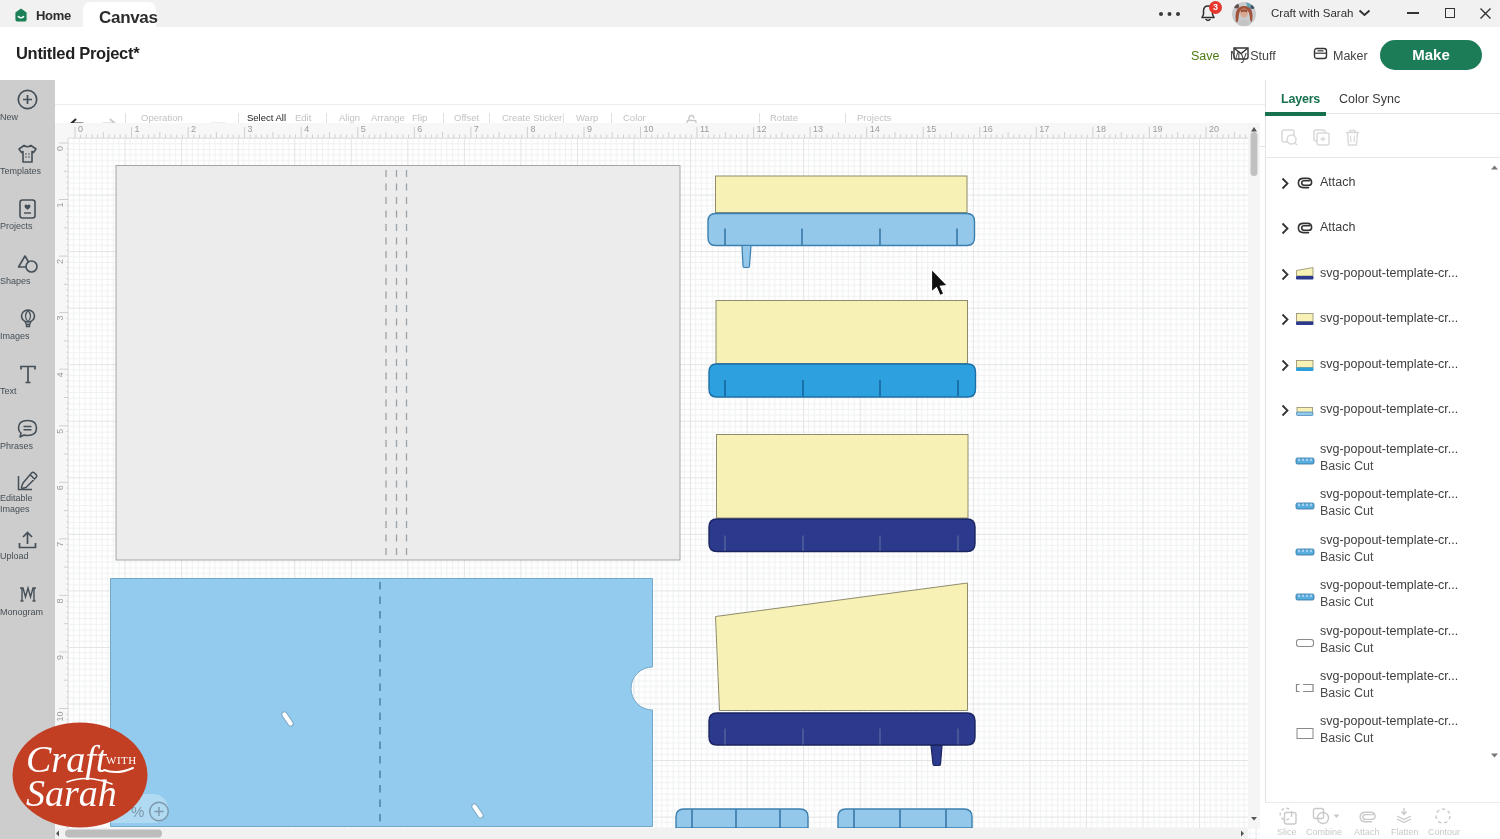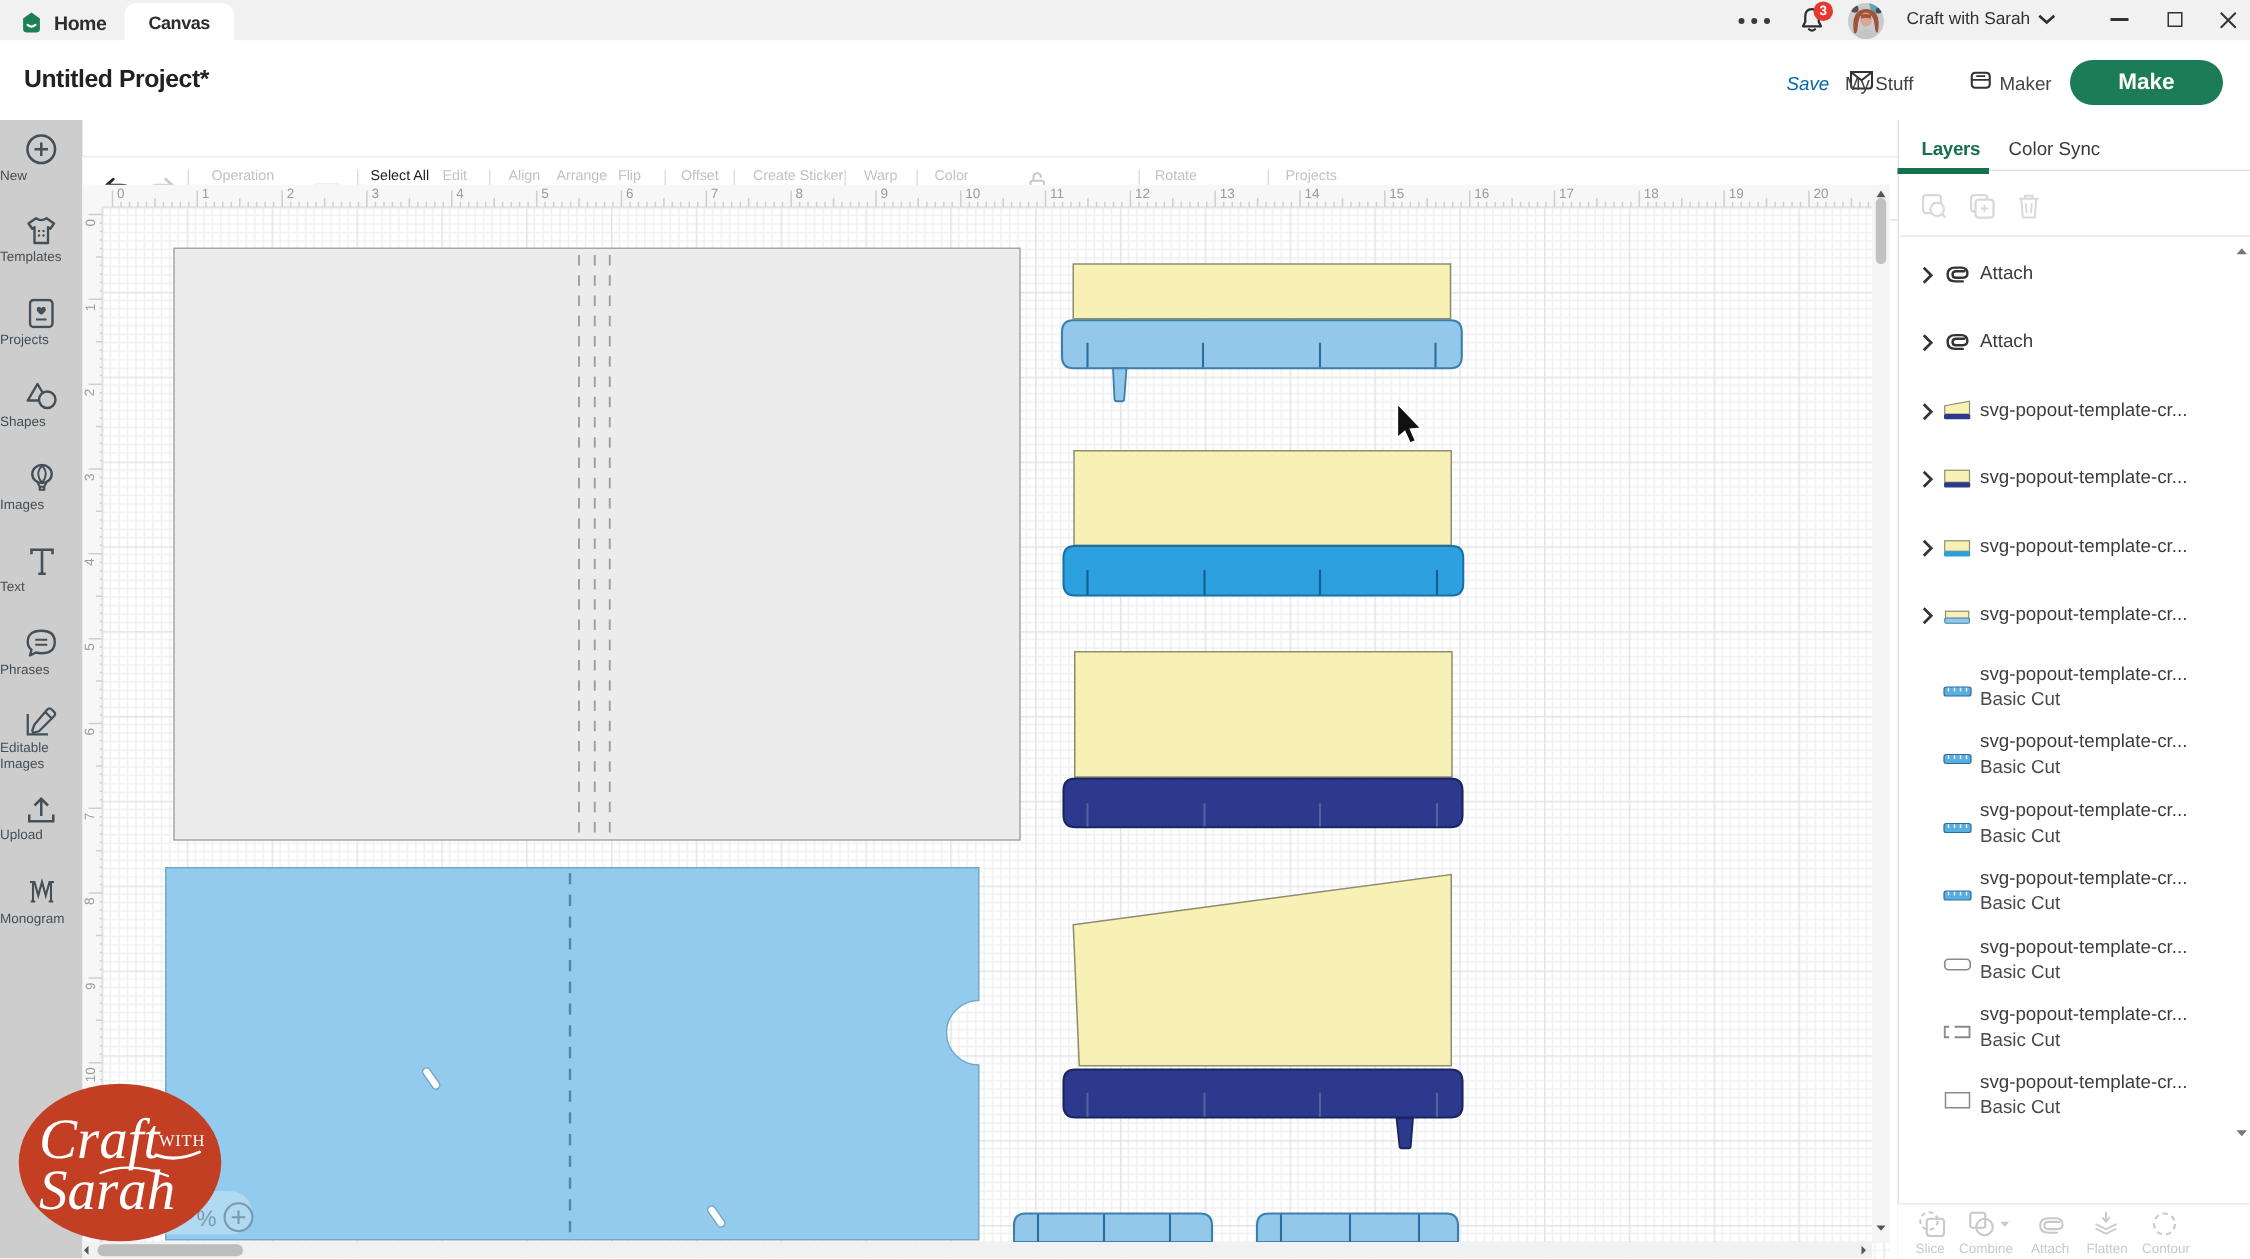--- a/index.html
+++ b/index.html
@@ -16,21 +16,21 @@
 
 <div class="abs" style="left:83px;top:2px;width:73px;height:25px;background:#fff;border-radius:8px 8px 0 0;"></div>
 
 <svg class="abs" style="left:15px;top:8px;" width="12" height="14" viewBox="0 0 12 14">
   <path d="M6 0.4 L11.6 4.4 L11.6 11.4 Q11.6 13.6 9.4 13.6 L2.6 13.6 Q0.4 13.6 0.4 11.4 L0.4 4.4 Z" fill="#1b7f57"></path>
   <path d="M3.4 8.6 Q6 10.8 8.6 8.6" stroke="#fff" stroke-width="1.5" fill="none" stroke-linecap="round"></path>
 </svg>
 
 <div class="abs" style="left:36px;top:8px;font-size:13px;font-weight:700;color:#2d2d2d;letter-spacing:-0.3px;">Home</div>
 
-<div class="abs" style="left:99px;top:8px;font-size:12px;font-weight:700;color:#2d2d2d;letter-spacing:-0.3px;">Canvas</div>
+<div class="abs" style="left:99px;top:8px;font-size:17px;font-weight:700;color:#2d2d2d;letter-spacing:-0.3px;">Canvas</div>
 
 <svg class="abs" style="left:1157px;top:6px;" width="26" height="16" viewBox="0 0 26 16">
       <circle cx="4" cy="8" r="2" fill="#3a3a3a"></circle>
       <circle cx="12.5" cy="8" r="2" fill="#3a3a3a"></circle>
       <circle cx="21" cy="8" r="2" fill="#3a3a3a"></circle>
     </svg>
 
 <svg class="abs" style="left:1199px;top:4px;" width="18" height="19" viewBox="0 0 18 19">
   <path d="M9 2 Q13.5 2 13.5 7 L13.5 10.5 L15 13.5 L3 13.5 L4.5 10.5 L4.5 7 Q4.5 2 9 2 Z" fill="none" stroke="#2f2f2f" stroke-width="1.5" stroke-linejoin="round"></path>
   <path d="M7 15.5 Q9 17.3 11 15.5" stroke="#2f2f2f" stroke-width="1.5" fill="none" stroke-linecap="round"></path>
@@ -67,21 +67,21 @@
 <div class="abs" style="left:1445px;top:8px;width:10px;height:10px;border:1.4px solid #333;"></div>
 
 <svg class="abs" style="left:1480px;top:8px;" width="11" height="11" viewBox="0 0 11 11">
       <path d="M0.5 0.5 L10.5 10.5 M10.5 0.5 L0.5 10.5" stroke="#333" stroke-width="1.4"></path>
     </svg>
 
 <div class="abs" style="left:0;top:27px;width:1500px;height:53px;background:#fff;"></div>
 
 <div class="abs" style="left:16px;top:44px;font-size:16.5px;font-weight:700;color:#222;letter-spacing:-0.3px;">Untitled Project*</div>
 
-<div class="abs" style="left:1191px;top:49px;font-size:12.5px;color:#0369a1;font-style:italic;">Save</div>
+<div class="abs" style="left:1191px;top:49px;font-size:12.5px;color:#4d7c0f;">Save</div>
 
 <svg class="abs" style="left:1233px;top:47px;" width="16" height="13" viewBox="0 0 16 13">
   <path d="M1 1 L15 1 L15 10 Q15 12 13 12 L3 12 Q1 12 1 10 Z" fill="none" stroke="#333" stroke-width="1.4"></path>
   <path d="M1.5 1.5 L8 6.5 L14.5 1.5" fill="none" stroke="#333" stroke-width="1.4"></path>
 </svg>
 
 <div class="abs" style="left:1230px;top:49px;font-size:12.5px;color:#444;">My Stuff</div>
 
 <svg class="abs" style="left:1313px;top:47px;" width="15" height="13" viewBox="0 0 15 13">
   <path d="M1.5 4 Q1.5 1.5 4 1.5 L11 1.5 Q13.5 1.5 13.5 4 L13.5 9 Q13.5 11.5 11 11.5 L4 11.5 Q1.5 11.5 1.5 9 Z" fill="none" stroke="#333" stroke-width="1.4"></path>

